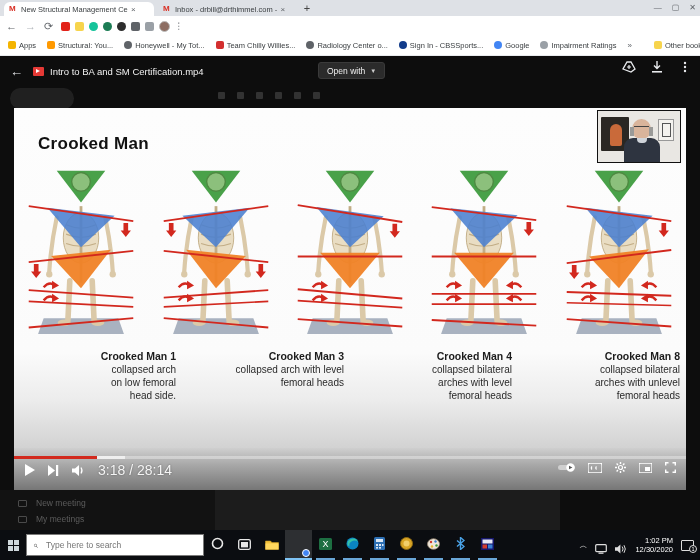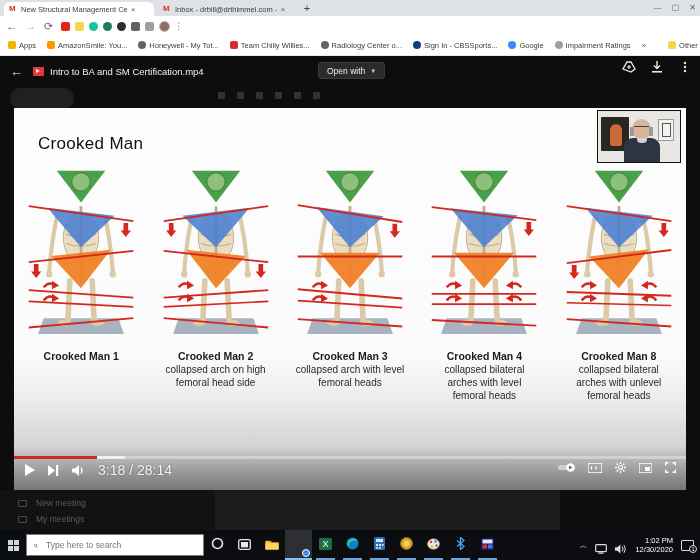--- a/index.html
+++ b/index.html
@@ -49,25 +49,25 @@
   .vh-ic svg{width:14px;height:14px;display:block;}
 
   .compose-dim{position:absolute;left:10px;top:32px;width:64px;height:21px;background:#242424;border-radius:11px;opacity:.85;}
   .gtool-dim{position:absolute;left:218px;top:36px;display:flex;gap:12px;opacity:.35;}
   .gtool-dim i{display:block;width:7px;height:7px;background:#777;border-radius:1px;}
 
   
   .player{position:absolute;left:14px;top:52px;width:672px;height:382px;background:#fff;}
   .slide{position:absolute;left:0;top:0;width:672px;height:340px;overflow:hidden;
     background:linear-gradient(180deg,#fdfdfd 0%,#fbfbfb 72%,#ececec 86%,#d2d2d2 100%);}
-  .slide-title{position:absolute;left:24px;top:26px;font-size:17px;font-weight:normal;color:#111;letter-spacing:.3px;}
+  .slide-title{position:absolute;left:24px;top:26px;font-size:17px;font-weight:bold;color:#111;letter-spacing:.3px;}
   .figures-row{position:absolute;left:0;top:52px;width:672px;height:186px;display:flex;}
   .fig-col{flex:1;display:flex;justify-content:center;}
   .captions-row{position:absolute;left:0;top:242px;width:672px;display:flex;}
-  .cap-col{flex:1;text-align:center;padding:0 6px;}
+  .cap-col{flex:1;text-align:right;padding:0 6px;}
   .cap-title{font-size:10.5px;font-weight:bold;color:#1c1c1c;margin-bottom:1px;}
   .cap-text{font-size:10px;color:#2a2a2a;line-height:1.3;white-space:pre-line;}
 
   
   .webcam{position:absolute;right:5px;top:2px;width:84px;height:53px;background:#e9e7e3;overflow:hidden;border:1px solid #111;}
   .wc-poster-l{position:absolute;left:3px;top:6px;width:28px;height:34px;background:#2a2723;border-radius:1px;}
   .wc-poster-l i{position:absolute;left:9px;top:7px;width:12px;height:22px;background:#c96a3a;border-radius:6px 6px 2px 2px;display:block;}
   .wc-poster-r{position:absolute;right:6px;top:8px;width:16px;height:22px;background:#f4f2ee;border:1px solid #999;}
   .wc-poster-r i{position:absolute;left:3px;top:3px;width:9px;height:14px;border:1px solid #555;display:block;}
   .wc-head{position:absolute;left:34px;top:8px;width:19px;height:20px;background:#d9b49b;border-radius:50% 50% 46% 46%;}
@@ -160,21 +160,21 @@
     <span class="menu-dots">⋮</span>
   </div>
 
   <div class="bookmarks-bar" id="bm-bar">
       <span class="bm">
         <span class="ic" style="background: rgb(244, 180, 0);"></span>
         <span>Apps</span>
       </span>
       <span class="bm">
         <span class="ic" style="background: rgb(255, 153, 0);"></span>
-        <span>AmazonSmile: You...</span>
+        <span>Structural: You...</span>
       </span>
       <span class="bm">
         <span class="ic round" style="background: rgb(95, 99, 104);"></span>
         <span>Honeywell - My Tot...</span>
       </span>
       <span class="bm">
         <span class="ic" style="background: rgb(211, 47, 47);"></span>
         <span>Team Chilly Willies...</span>
       </span>
       <span class="bm">
@@ -445,25 +445,23 @@
                 <path d="M 100 133 q -6 -7 -12 -2" stroke="#d2281e" stroke-width="2.6" fill="none"></path>
                 <polygon points="91,126 83.5,131 91,135" fill="#d2281e"></polygon>
                 <path d="M 100 147 q -6 -7 -12 -2" stroke="#d2281e" stroke-width="2.6" fill="none"></path>
                 <polygon points="91,140 83.5,145 91,149" fill="#d2281e"></polygon>
               </svg>
             </div>
           </div>
         <div class="captions-row" id="captions-row">
             <div class="cap-col">
               <div class="cap-title">Crooked Man 1</div>
-            </div>
-            <div class="cap-col">
-              <div class="cap-title">Crooked Man 2</div>
-              <div class="cap-text">collapsed arch on high
-femoral head side</div>
+              <div class="cap-text">collapsed arch
+on low femoral
+head side.</div>
             </div>
             <div class="cap-col">
               <div class="cap-title">Crooked Man 3</div>
               <div class="cap-text">collapsed arch with level
 femoral heads</div>
             </div>
             <div class="cap-col">
               <div class="cap-title">Crooked Man 4</div>
               <div class="cap-text">collapsed bilateral
 arches with level

